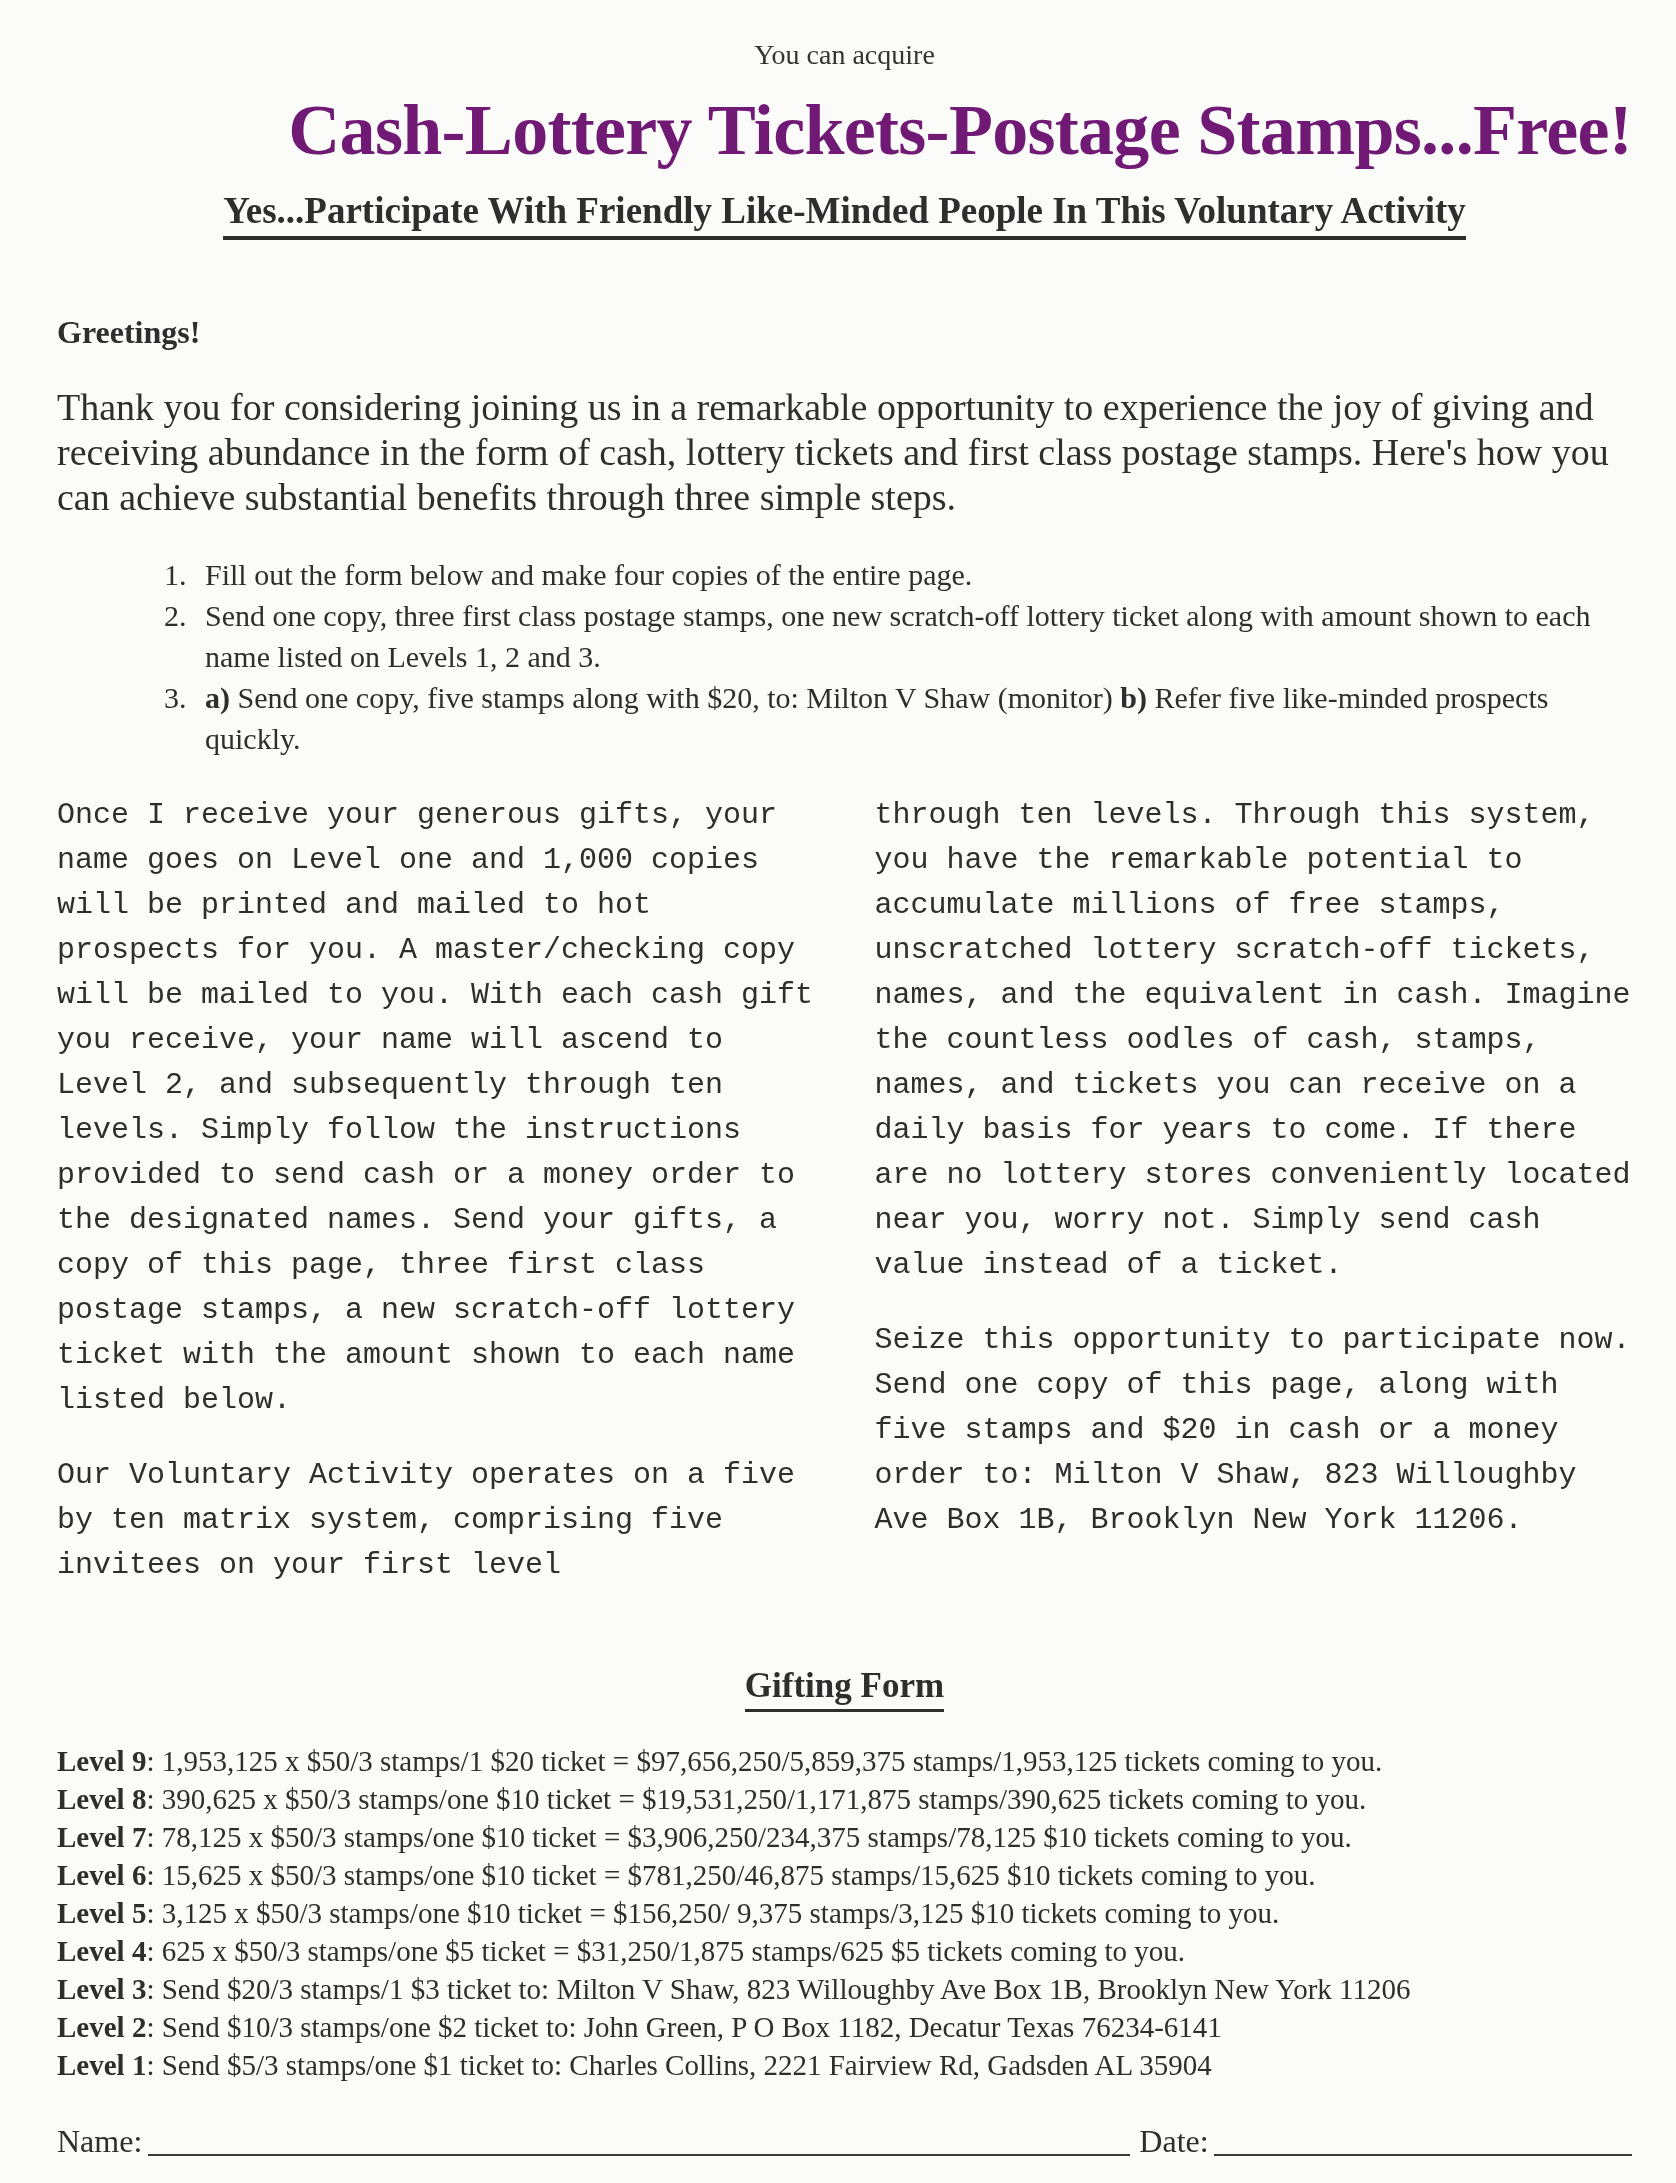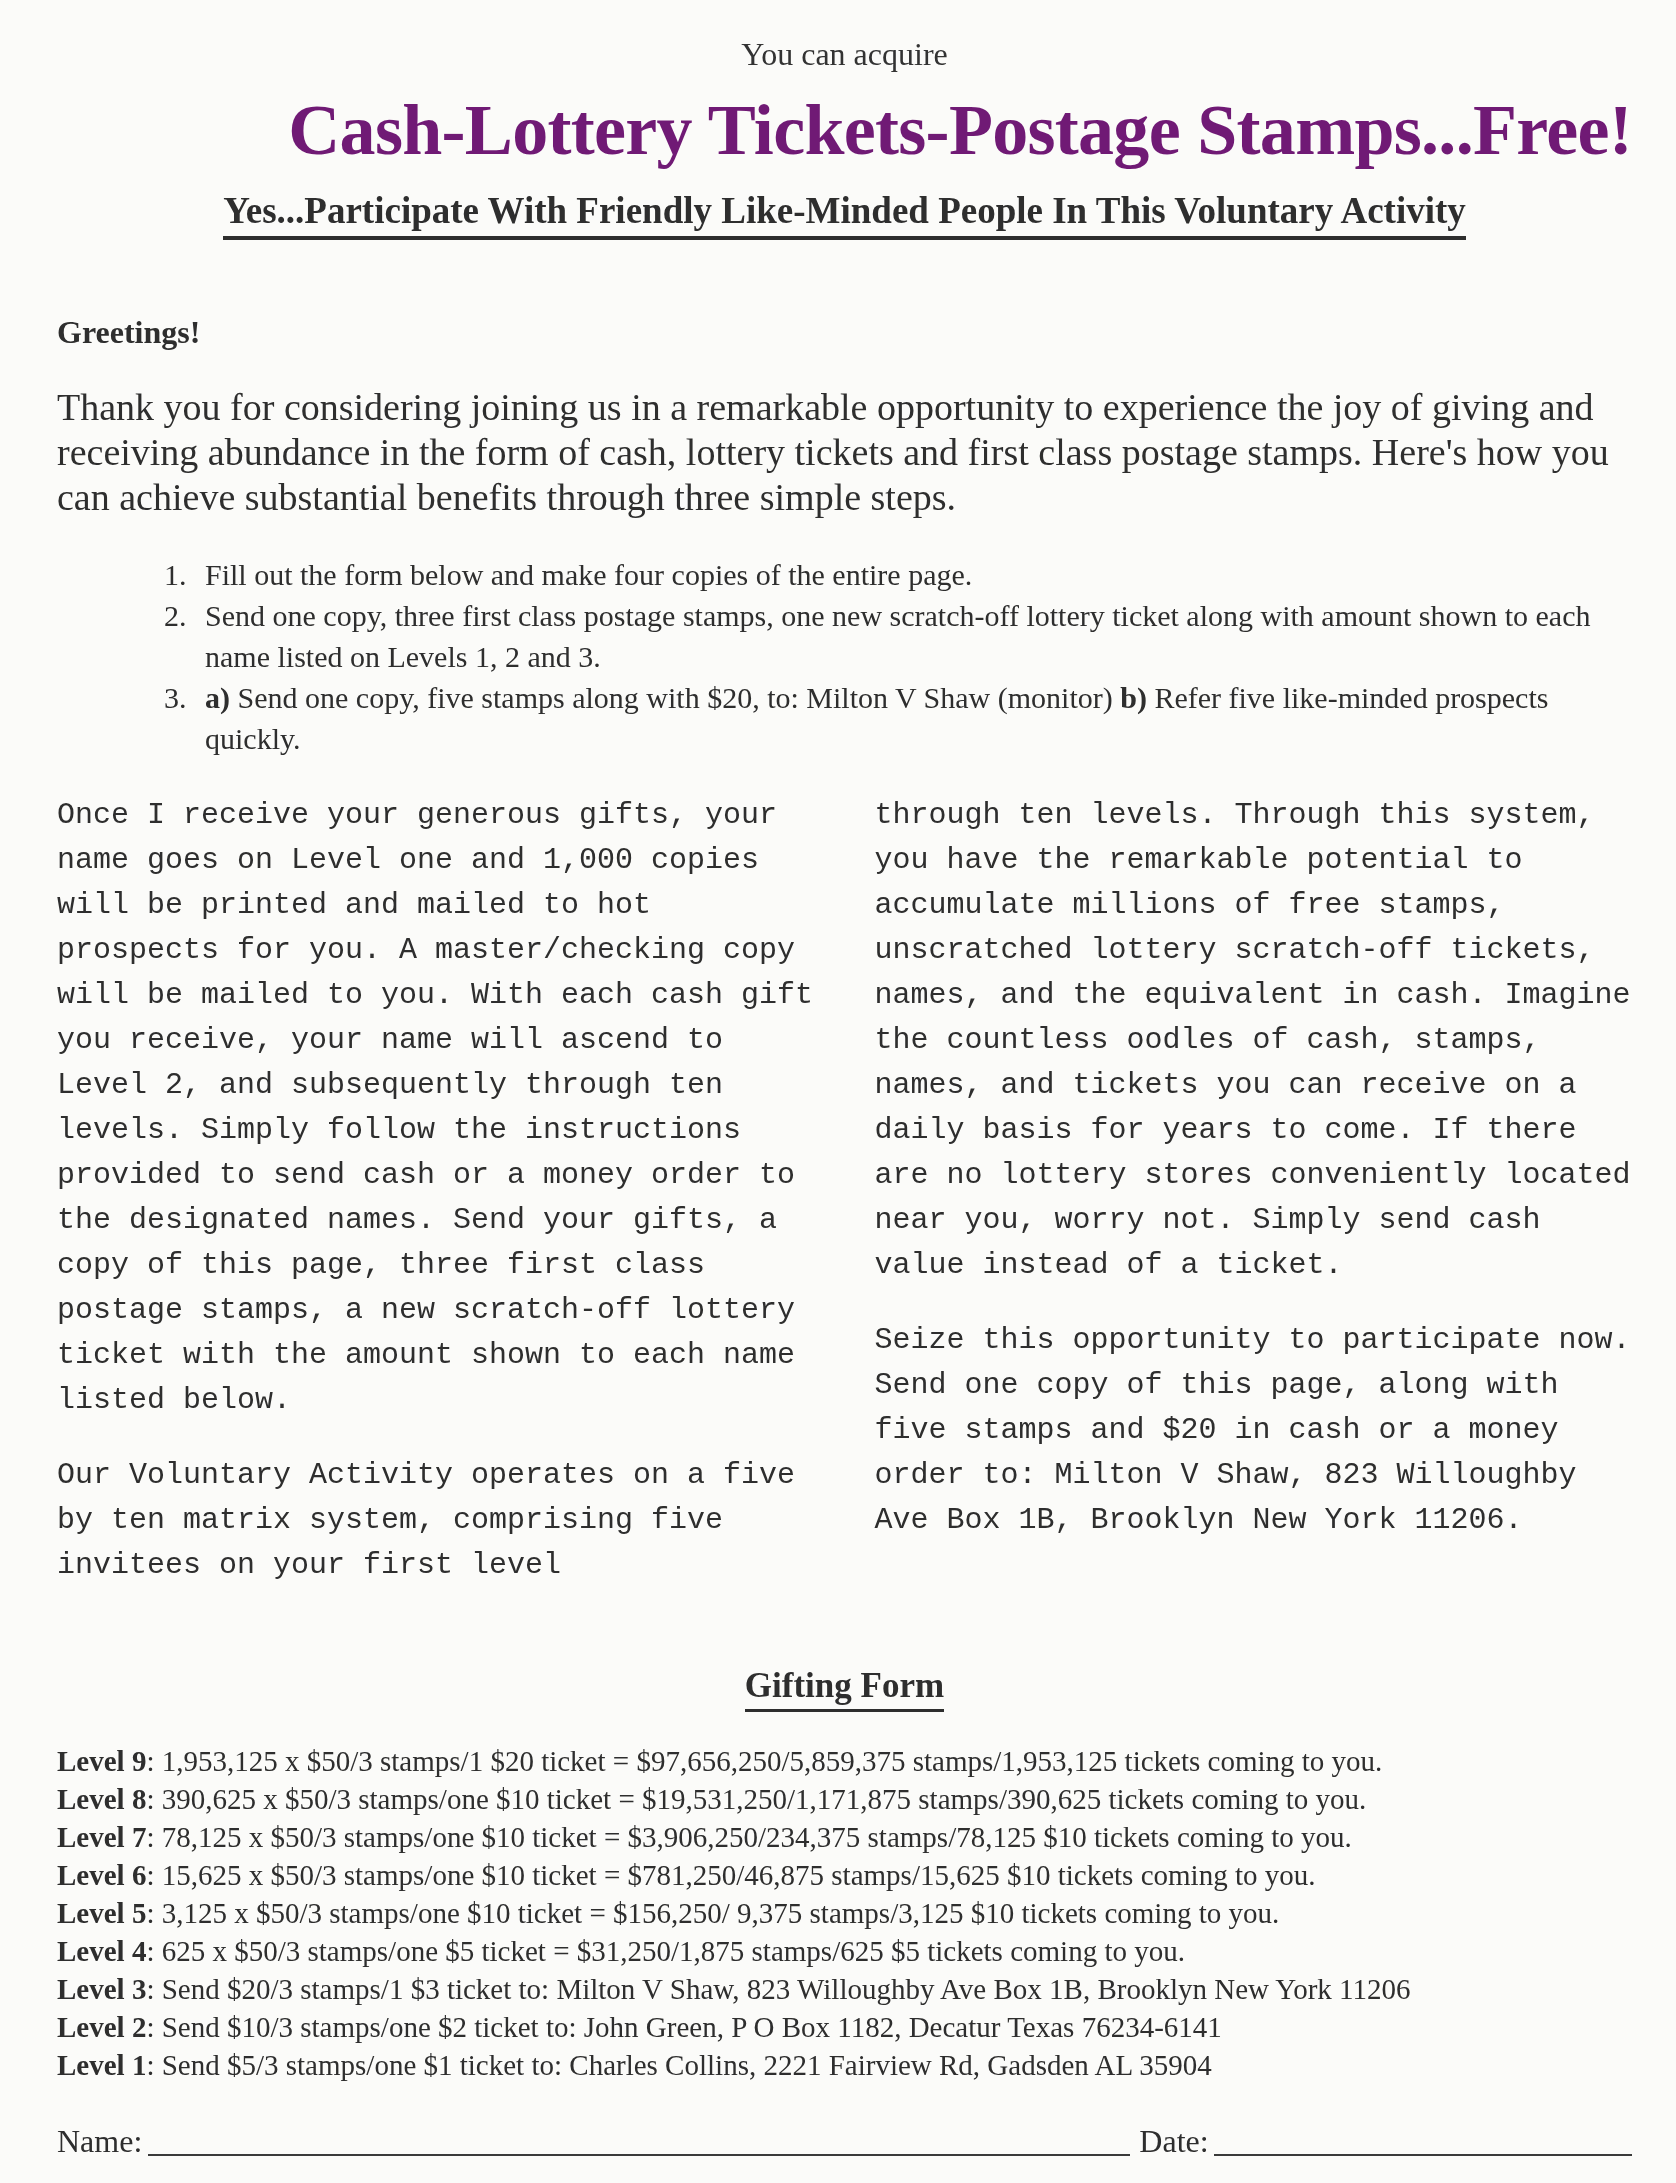--- a/index.html
+++ b/index.html
@@ -10,21 +10,21 @@
     margin:0 auto;
     background:#fbfbf9;
     color:#2e2e2e;
     font-family:"Liberation Serif", serif;
     box-sizing:border-box;
     padding:34px 44px 0 57px;
     overflow:hidden;
   }
   .eyebrow {
     text-align:center;
-    font-size:32px;
+    font-size:28px;
     line-height:41px;
     color:#333;
   }
   .title {
     text-align:right;
     font-size:72px;
     font-weight:bold;
     line-height:1.2;
     margin-top:12px;
     letter-spacing:-0.7px;

